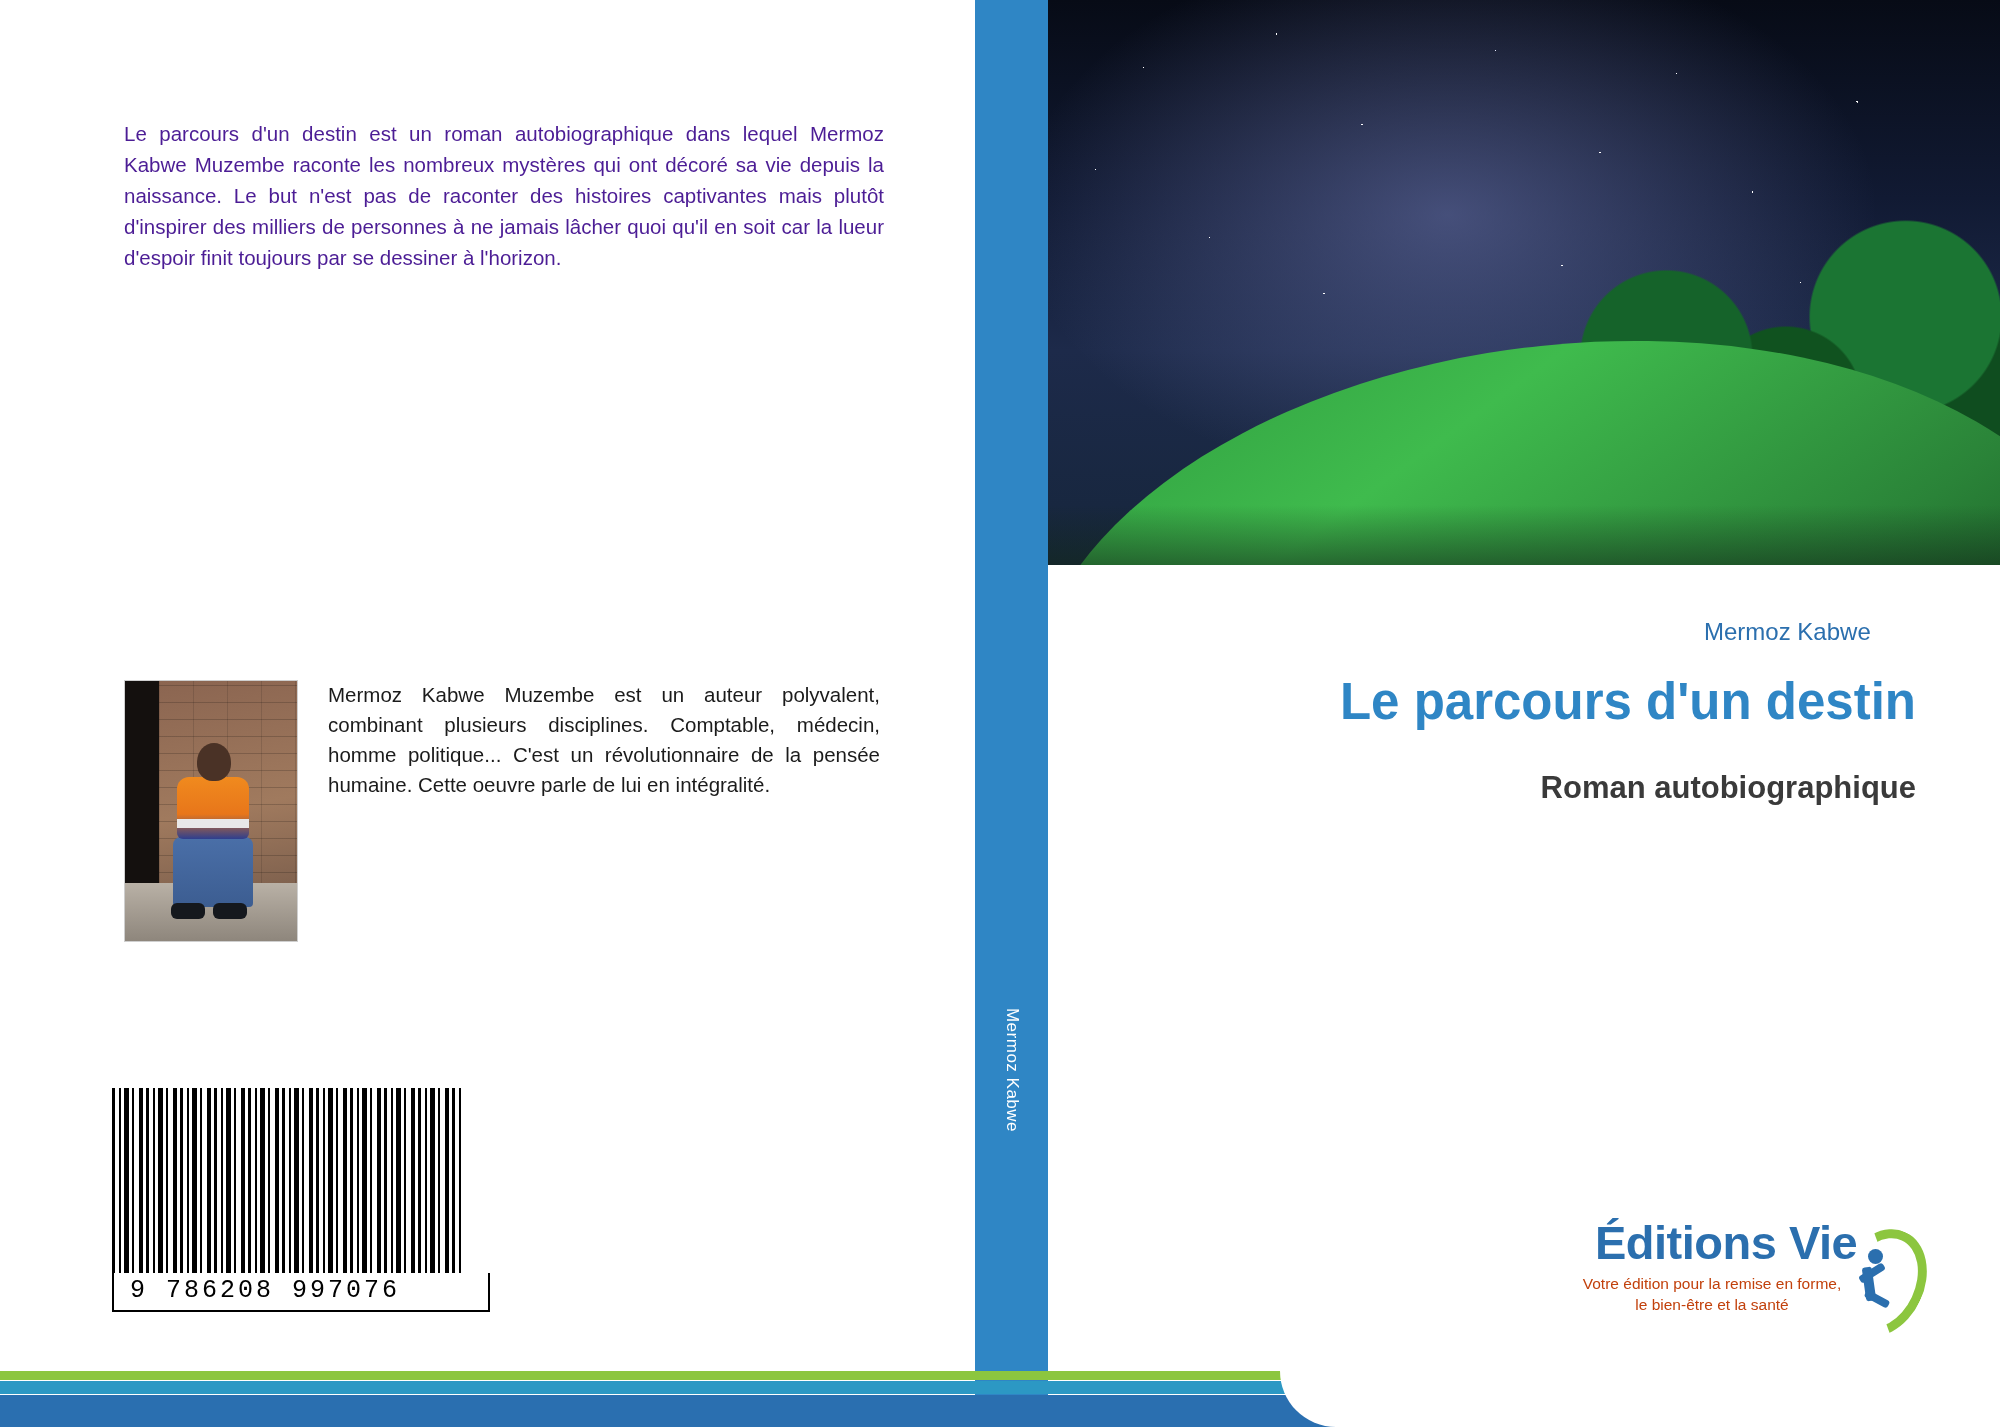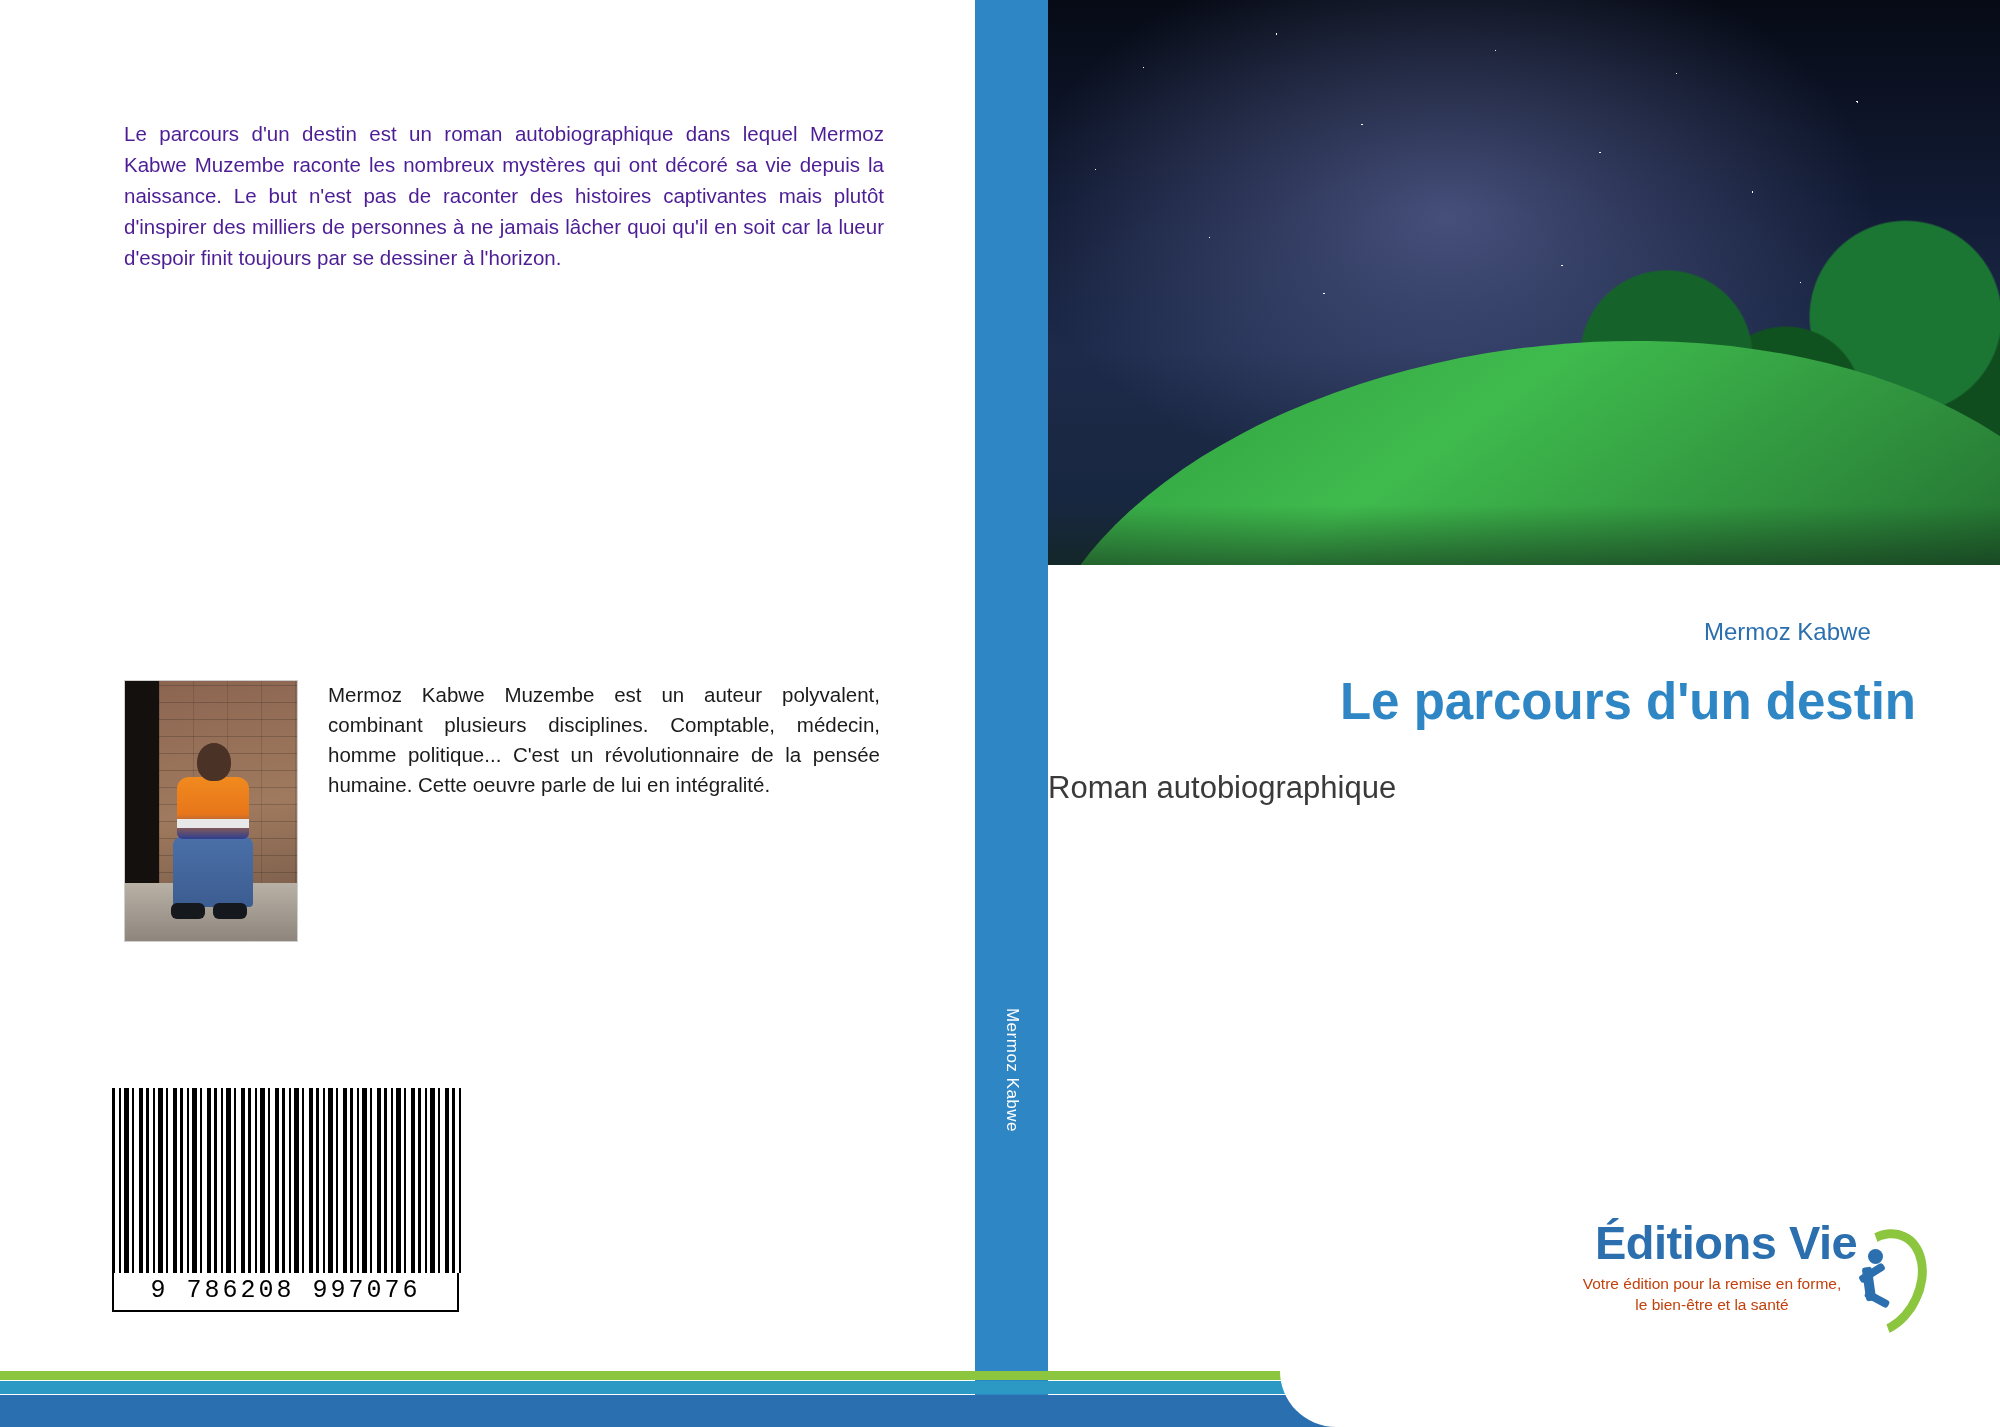--- a/index.html
+++ b/index.html
@@ -137,25 +137,25 @@
     background-color: #ffffff;
     background-image:
       repeating-linear-gradient(90deg,
         #000 0px, #000 3px, #fff 3px, #fff 7px,
         #000 7px, #000 9px, #fff 9px, #fff 12px,
         #000 12px, #000 17px, #fff 17px, #fff 20px,
         #000 20px, #000 22px, #fff 22px, #fff 27px,
         #000 27px, #000 31px, #fff 31px, #fff 34px);
   }
   .barcode-number {
-    width: 347px;
+    width: 378px;
     box-sizing: border-box;
     border: 2px solid #000;
     border-top: none;
-    text-align: center;
+    text-align: left;
     font-family: "Liberation Mono", monospace;
     font-size: 25px;
     letter-spacing: 3px;
     padding: 3px 16px 5px;
     color: #000;
   }
 
   
   .stripes {
     position: absolute;
@@ -326,23 +326,24 @@
     text-align: right;
     font-size: 51px;
     font-weight: bold;
     color: #2f86c5;
   }
   .front-subtitle {
     position: absolute;
     left: 0;
     right: 84px;
     top: 770px;
-    text-align: left;
+    text-align: right;
     font-size: 31px;
     color: #3a3a3a;
+    font-weight: bold;
   }
 
   
   .publisher {
     position: absolute;
     left: 1570px;
     top: 1215px;
     width: 360px;
     height: 120px;
   }

